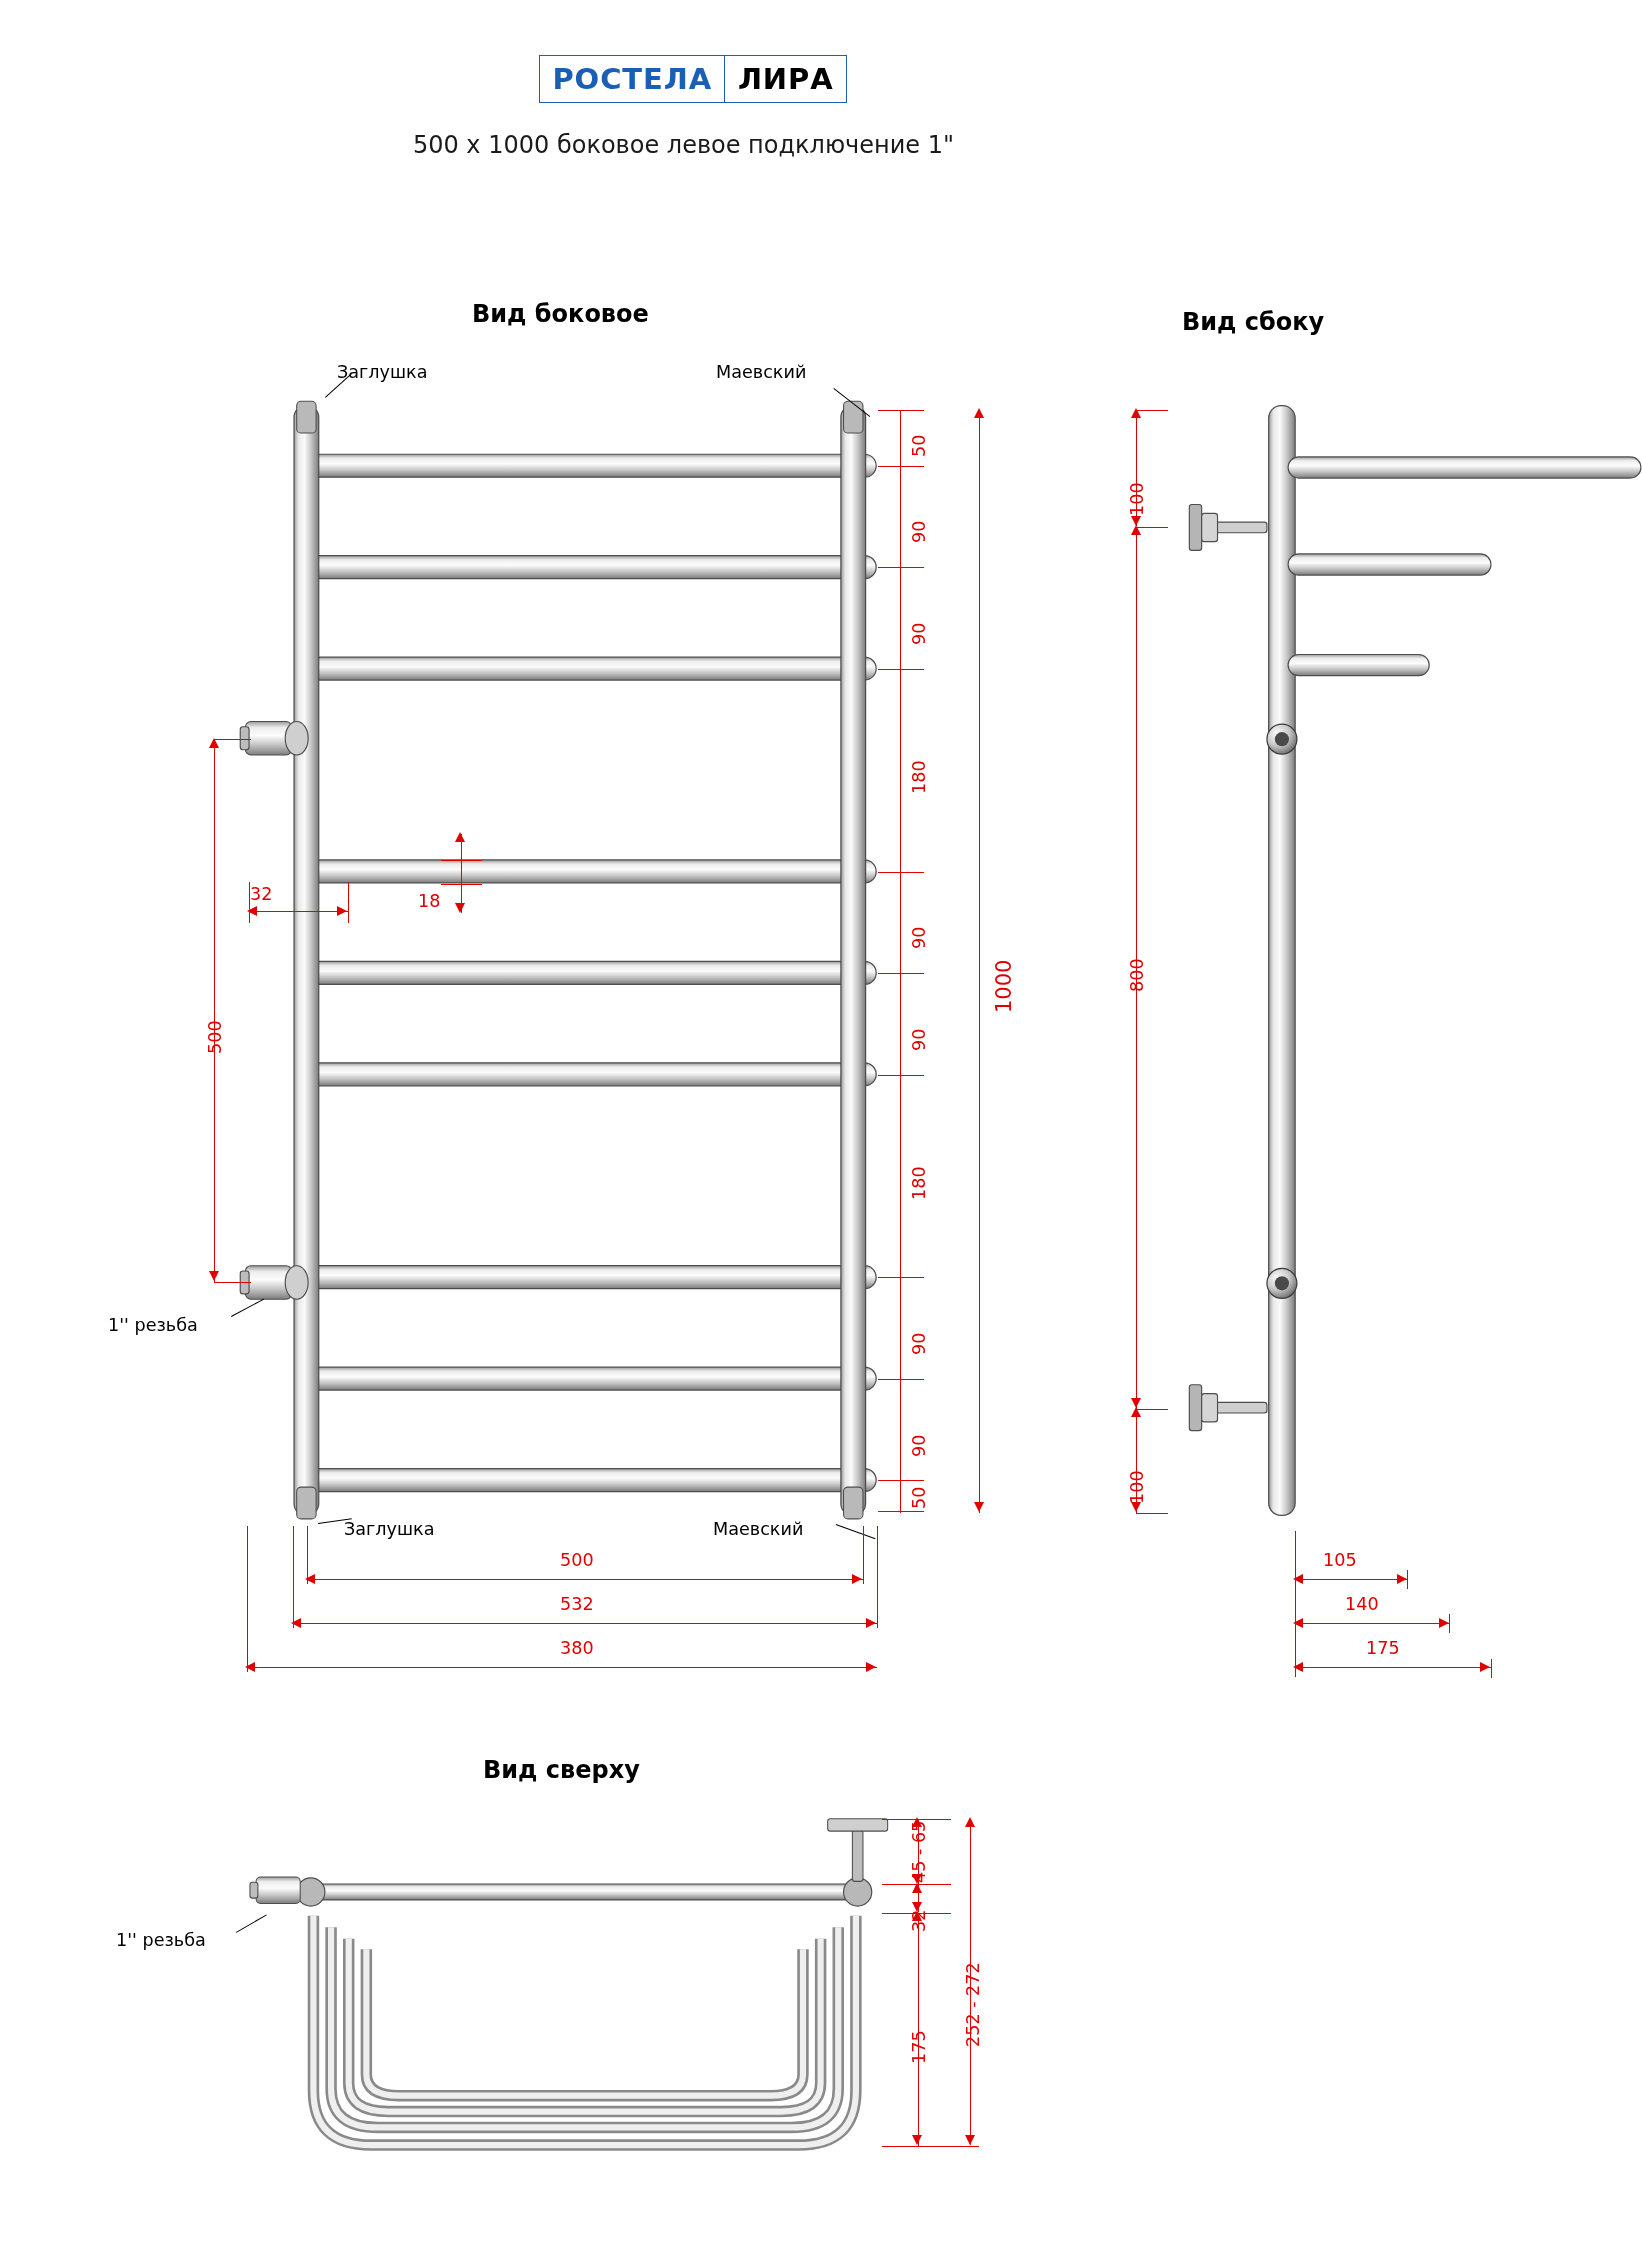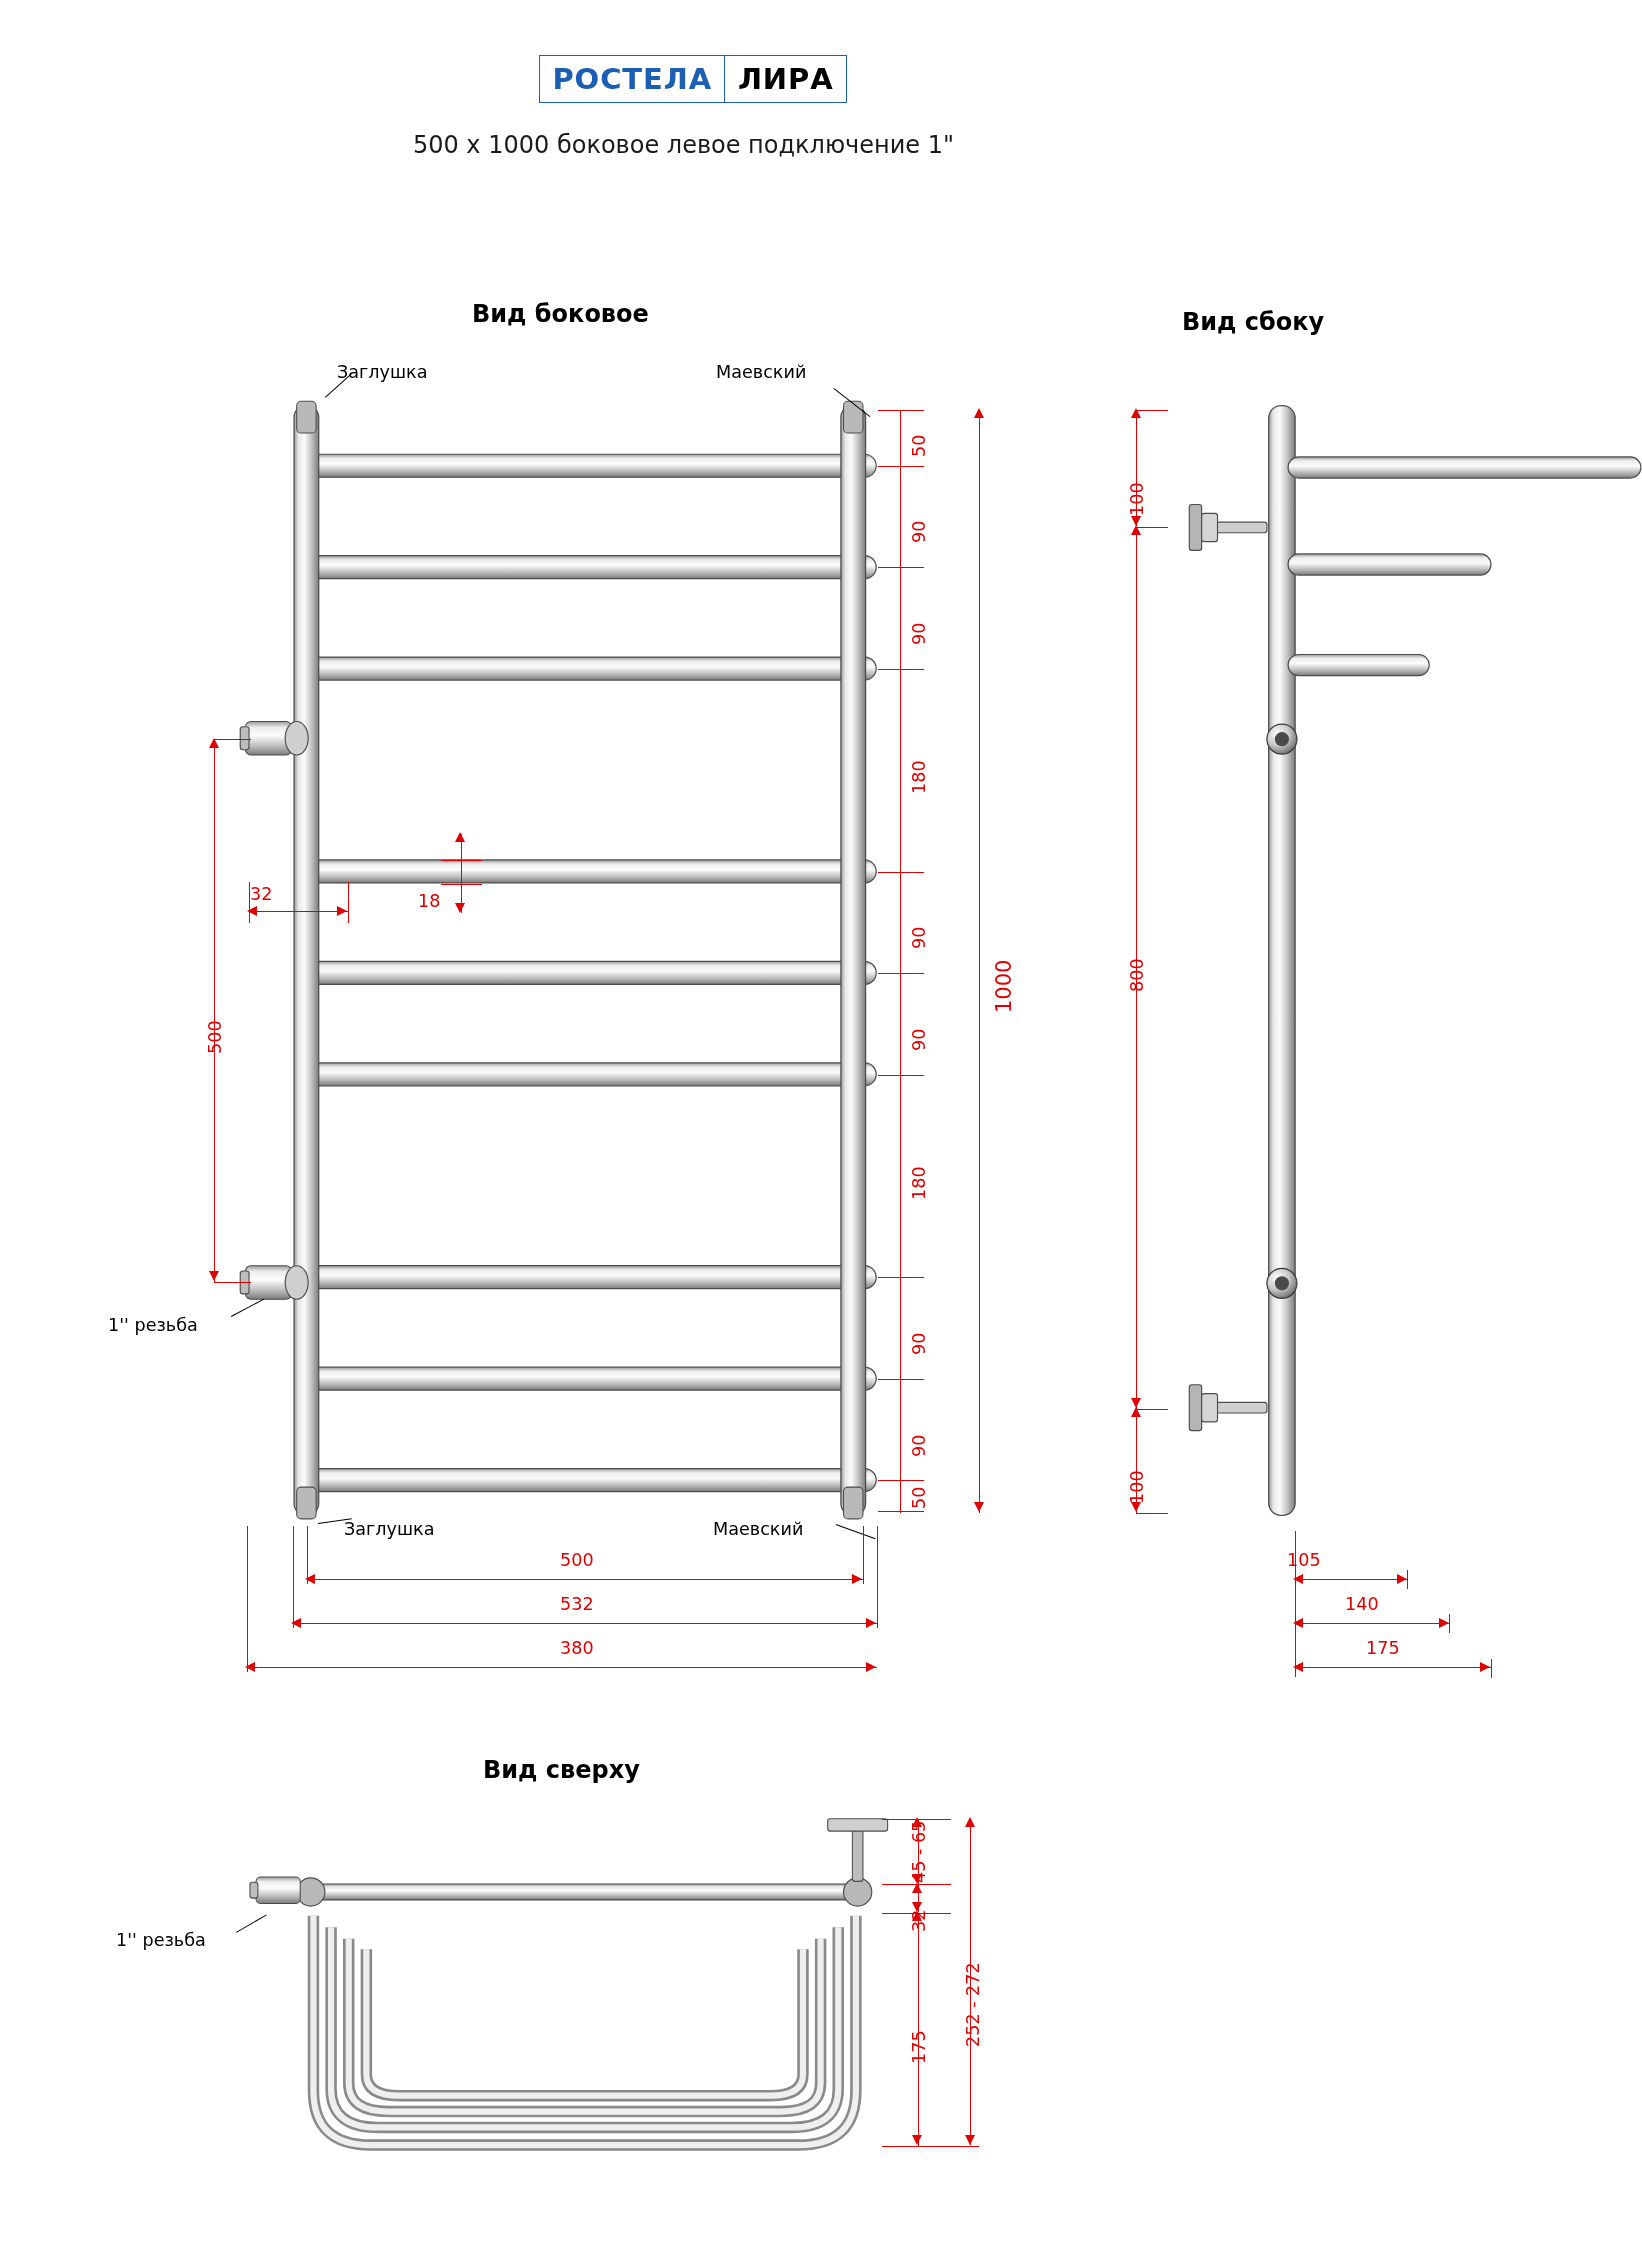--- a/index.html
+++ b/index.html
@@ -355,21 +355,21 @@
   <div class="rline-v" style="left:1136px; top:1409px; height:104px;"></div>
   <div class="arrow up" style="left:1131px; top:1407px;"></div>
   <div class="arrow down" style="left:1131px; top:1502px;"></div>
   <div class="rthin-h" style="left:1136px; top:1409px; width:32px;"></div>
   <div class="rthin-h" style="left:1136px; top:1513px; width:32px;"></div>
   <div class="dim vert" style="left:1127px; top:1504px;">100</div>
 
   <div class="rline-h" style="left:1295px; top:1579px; width:112px;"></div>
   <div class="arrow left" style="left:1293px; top:1574px;"></div>
   <div class="arrow right" style="left:1397px; top:1574px;"></div>
-  <div class="dim" style="left:1287px; top:1550px;">105</div>
+  <div class="dim" style="left:1323px; top:1550px;">105</div>
 
   <div class="rline-h" style="left:1295px; top:1623px; width:154px;"></div>
   <div class="arrow left" style="left:1293px; top:1618px;"></div>
   <div class="arrow right" style="left:1439px; top:1618px;"></div>
   <div class="dim" style="left:1345px; top:1594px;">140</div>
 
   <div class="rline-h" style="left:1295px; top:1667px; width:196px;"></div>
   <div class="arrow left" style="left:1293px; top:1662px;"></div>
   <div class="arrow right" style="left:1480px; top:1662px;"></div>
   <div class="dim" style="left:1366px; top:1638px;">175</div>

